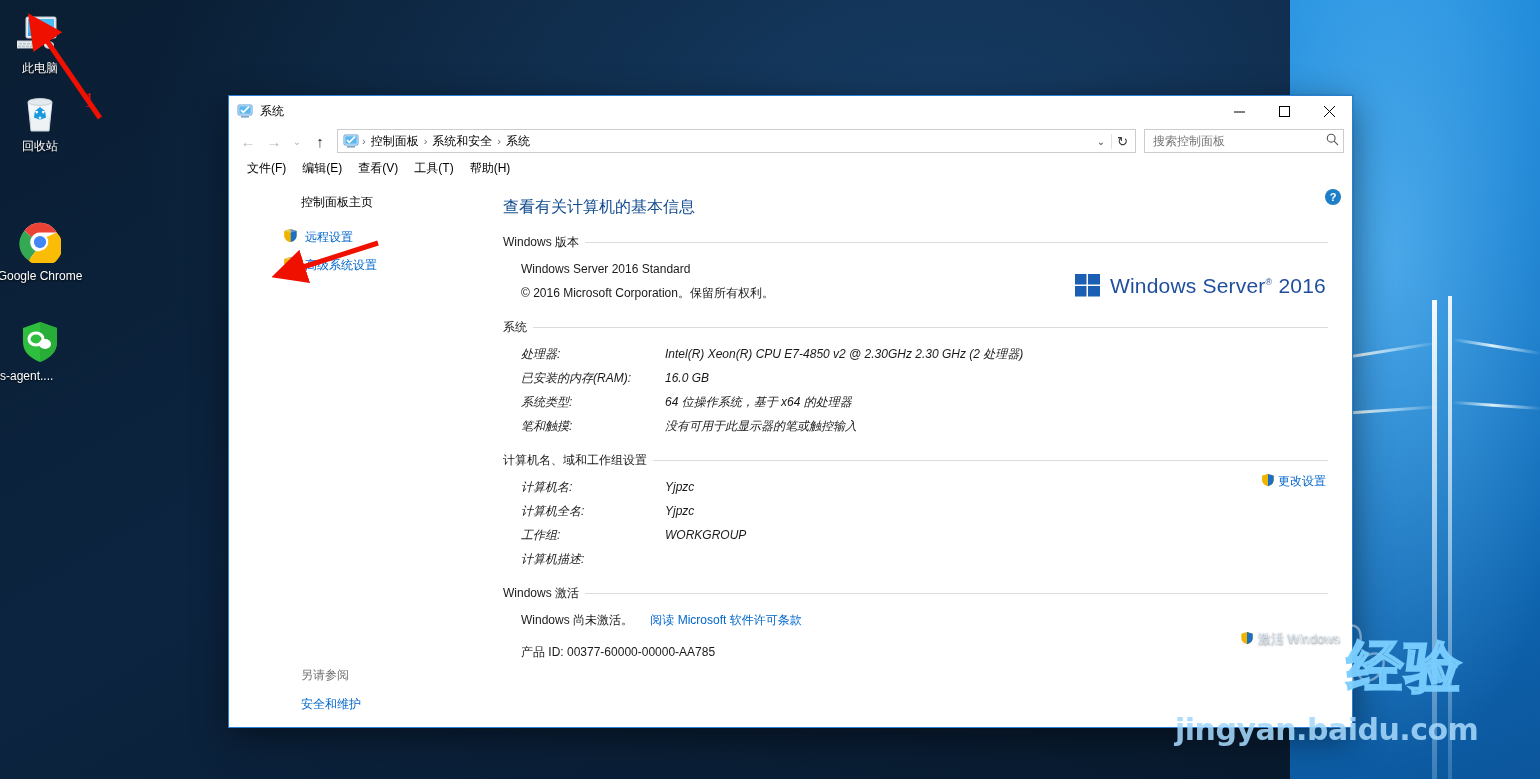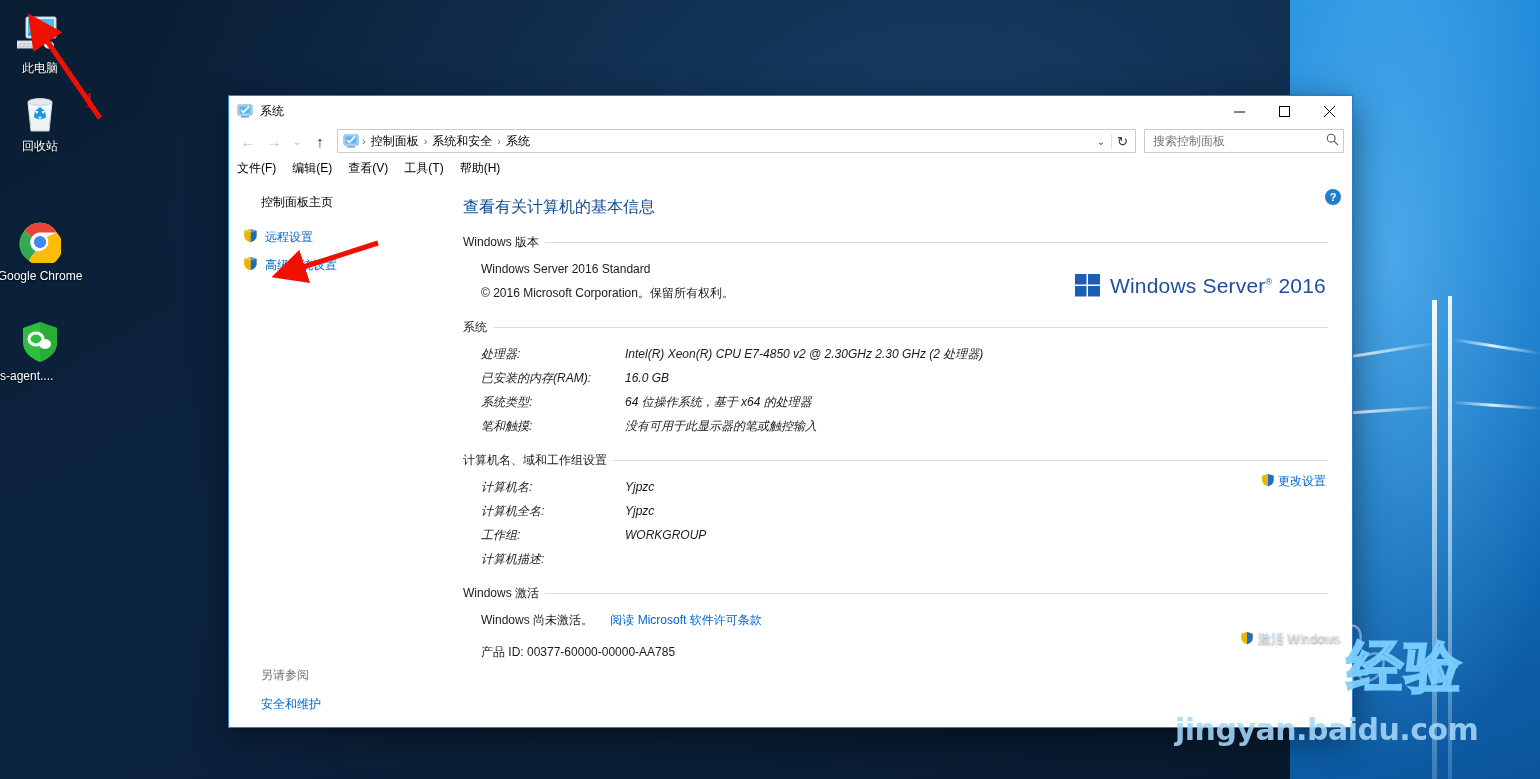--- a/index.html
+++ b/index.html
@@ -142,26 +142,27 @@
     border: none; outline: none; flex: 1 1 auto;
     font-size: 12px; font-family: inherit; color: #000;
     min-width: 0; background: transparent;
   }
   .searchbox input::placeholder { color: #767676; }
 
   
   .menubar {
     height: 24px; flex: 0 0 24px;
     display: flex; align-items: center;
+    padding-left: 10px;
     font-size: 12px; color: #000;
   }
   .menubar .mi { padding: 2px 8px; }
 
   
-  .wbody { flex: 1 1 auto; display: flex; min-height: 0; position: relative; }
+  .wbody { flex: 1 1 auto; display: flex; min-height: 0; position: relative; margin-left: 40px; }
   .leftpane {
     flex: 0 0 222px;
     padding: 14px 0 0 0;
     display: flex; flex-direction: column;
     font-size: 12px;
   }
   .lp-home { padding: 0 0 12px 32px; color: #000; }
   .lp-link {
     display: flex; align-items: center;
     padding: 5px 0 5px 14px;

